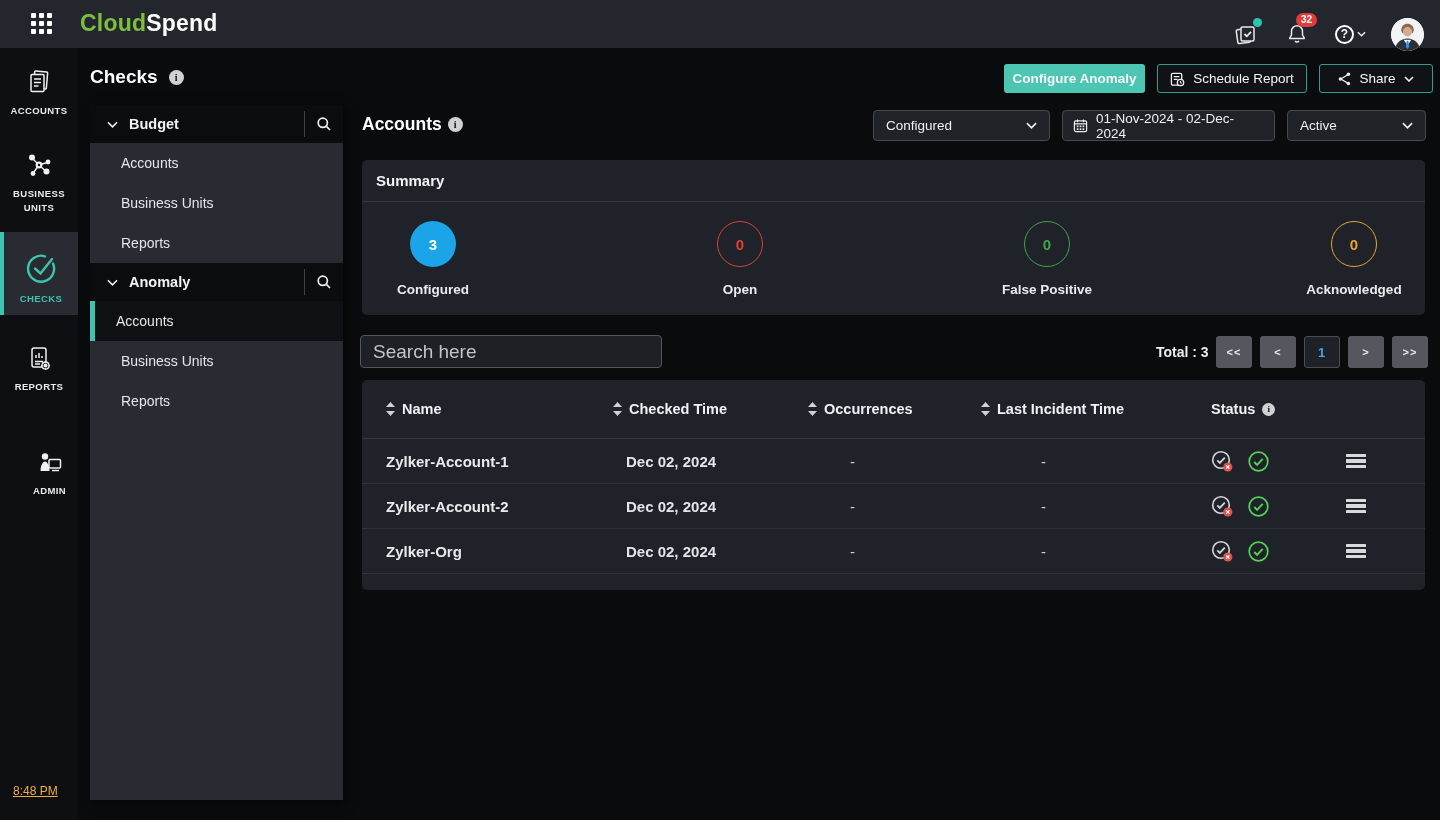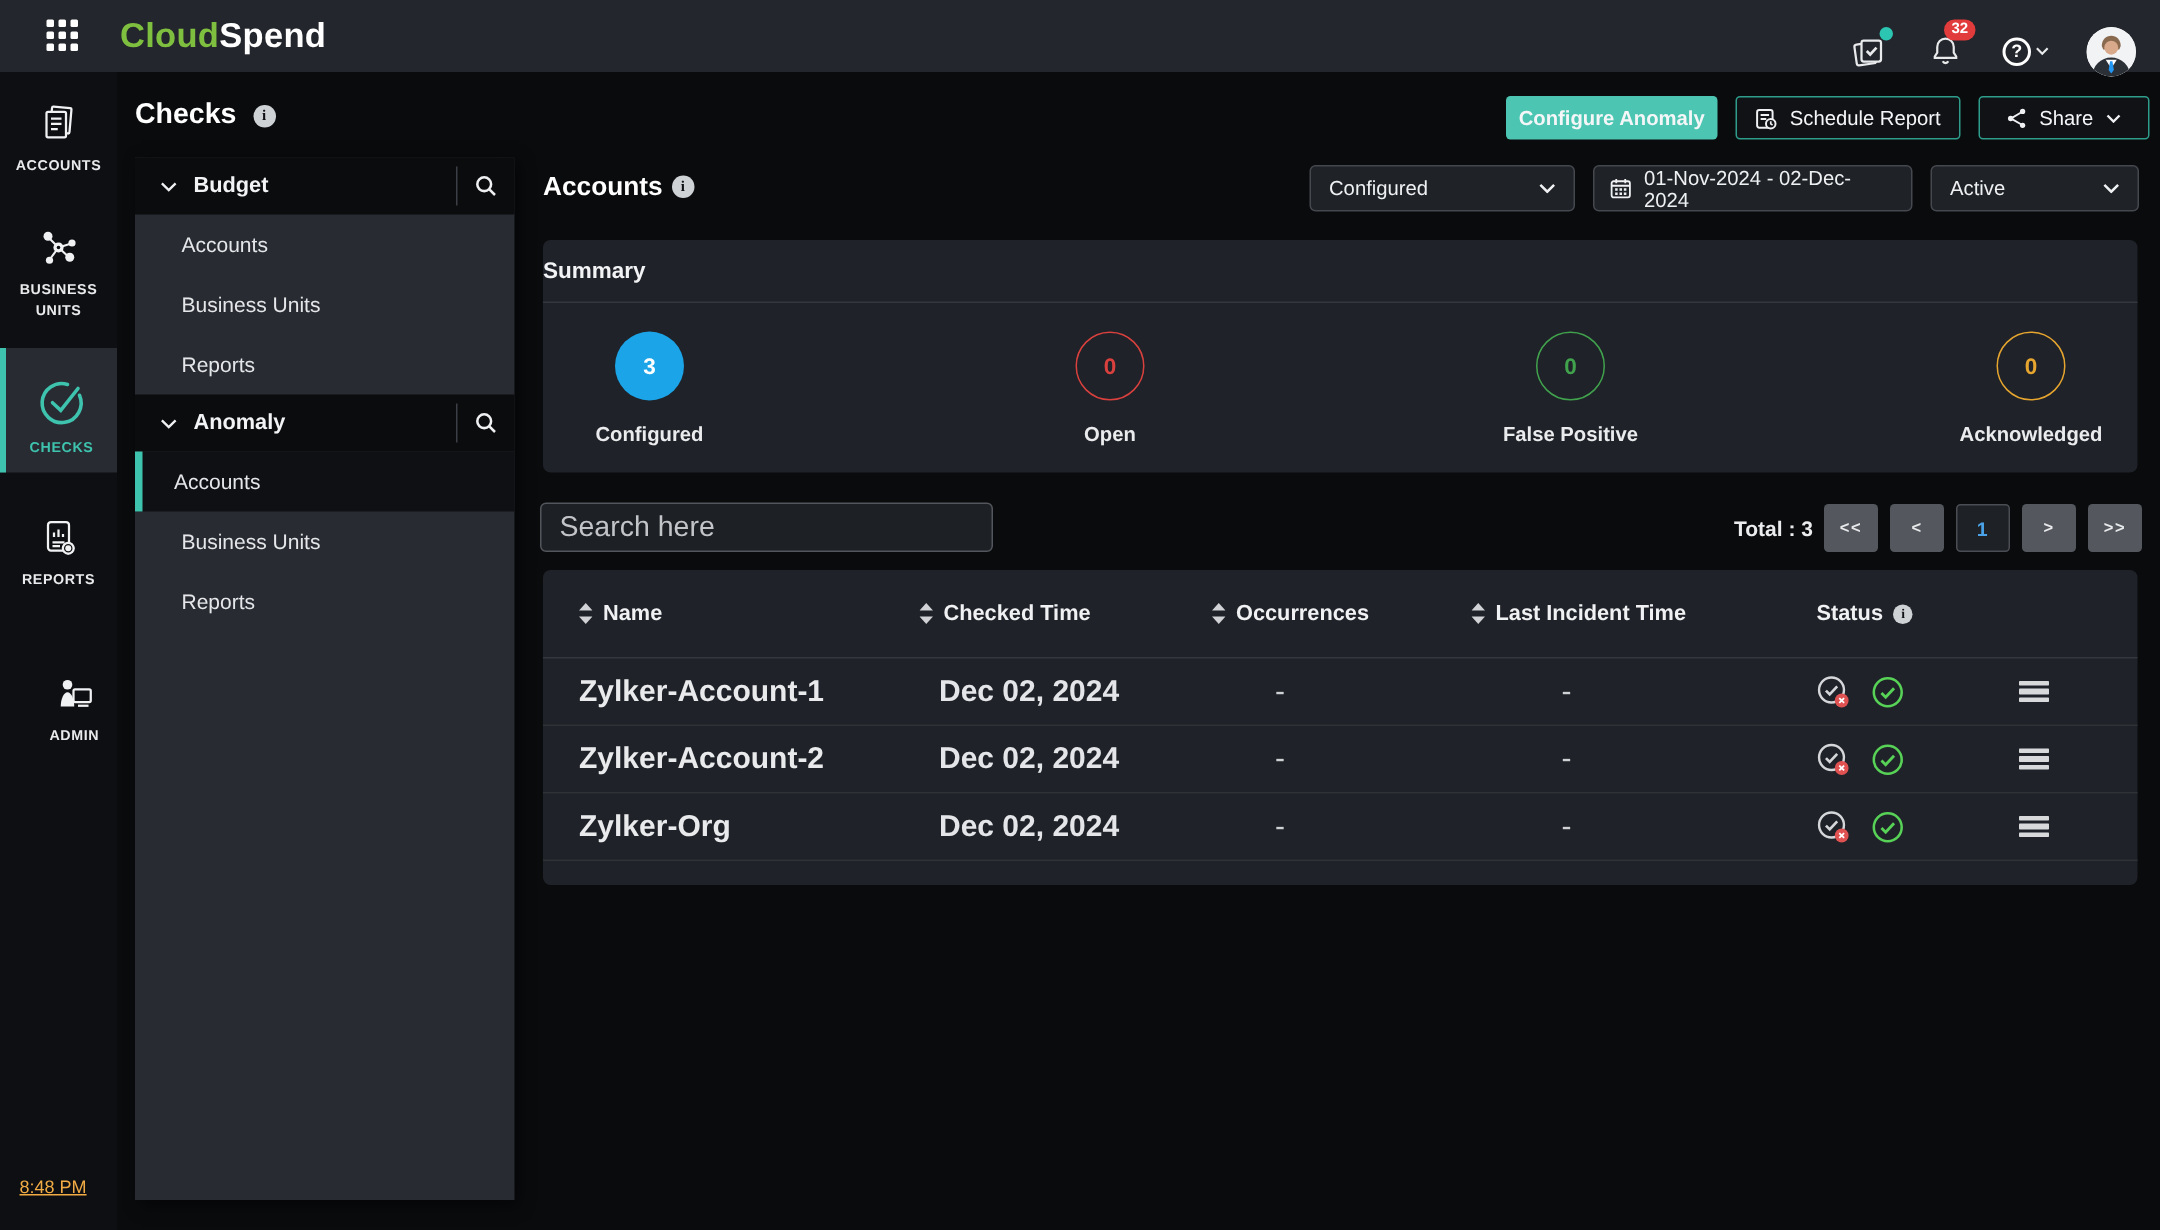--- a/index.html
+++ b/index.html
@@ -55,21 +55,21 @@
   
   .sec-title { position:absolute; left:362px; top:114px; display:flex; align-items:center; gap:6px; font-size:17.5px; font-weight:bold; color:#fff; }
   .control { position:absolute; top:110px; height:31px; background:#1f2227; border:1px solid #45484e; border-radius:4px; display:flex; align-items:center; font-size:13.5px; color:#eef0f2; cursor:pointer; }
   .ctl-type { left:873px; width:177px; padding:0 12px; }
   .ctl-type .lbl, .ctl-status .lbl { flex:1; }
   .ctl-date { left:1062px; width:213px; padding:0 10px; gap:8px; justify-content:center; }
   .ctl-status { left:1287px; width:139px; padding:0 12px; }
 
   
   .summary { position:absolute; left:362px; top:160px; width:1063px; height:155px; background:#1f2228; border-radius:5px; }
-  .summary-header { height:42px; border-bottom:1px solid #34373d; display:flex; align-items:center; font-size:15px; font-weight:600; color:#f2f3f5; }
+  .summary-header { height:42px; border-bottom:1px solid #34373d; display:flex; align-items:center; padding-left:14px; font-size:15px; font-weight:600; color:#f2f3f5; }
   .stats { display:flex; justify-content:space-between; padding:19px 0 0 0; }
   .stat { width:142px; display:flex; flex-direction:column; align-items:center; cursor:pointer; }
   .circle { width:46px; height:46px; border-radius:50%; display:flex; align-items:center; justify-content:center; font-size:15px; font-weight:bold; }
   .stat-0 .circle { background:#1ba4e8; color:#fff; }
   .stat-1 .circle { border:1.5px solid #da413e; color:#da413e; }
   .stat-2 .circle { border:1.5px solid #41a24d; color:#41a24d; }
   .stat-3 .circle { border:1.5px solid #e6a52f; color:#e6a52f; }
   .stat-label { margin-top:15px; font-size:13.5px; font-weight:600; color:#eaebed; }
 
   
@@ -81,21 +81,21 @@
   .pbtn.current { background:#1e2126; border:1px solid #4a4d53; color:#4aa3e8; font-size:13px; cursor:default; }
 
   
   .tablecard { position:absolute; left:362px; top:380px; width:1063px; height:210px; background:#1f2228; border-radius:5px; }
   .tgrid { display:grid; grid-template-columns:227px 195px 173px 230px 130px 1fr; align-items:center; padding-left:24px; }
   .thead { height:59px; border-bottom:1px solid #34373d; }
   .th { display:flex; align-items:center; gap:7px; font-size:14.5px; font-weight:600; color:#f0f1f3; }
   .sort { display:inline-flex; cursor:pointer; }
   .trow { height:45px; border-bottom:1px solid #2f3237; }
   .trow:last-of-type { border-bottom:1px solid #2f3237; }
-  .cell { font-size:20px; color:#e9eaec; }
+  .cell { font-size:15px; color:#e9eaec; }
   .cell.name { font-weight:600; }
   .cell.date { font-weight:600; color:#e3e5e8; padding-left:13px; }
   .cell.occ { padding-left:42px; color:#cfd1d4; }
   .cell.lit { padding-left:60px; color:#cfd1d4; }
   .cell.status { display:flex; align-items:center; gap:13px; }
   .cell.menu { padding-left:5px; }
   .hamb { width:20px; display:flex; flex-direction:column; gap:2.5px; cursor:pointer; }
   .hamb i { height:3.2px; background:#d8d9db; border-radius:.5px; }
   svg { display:block; }
 </style>

